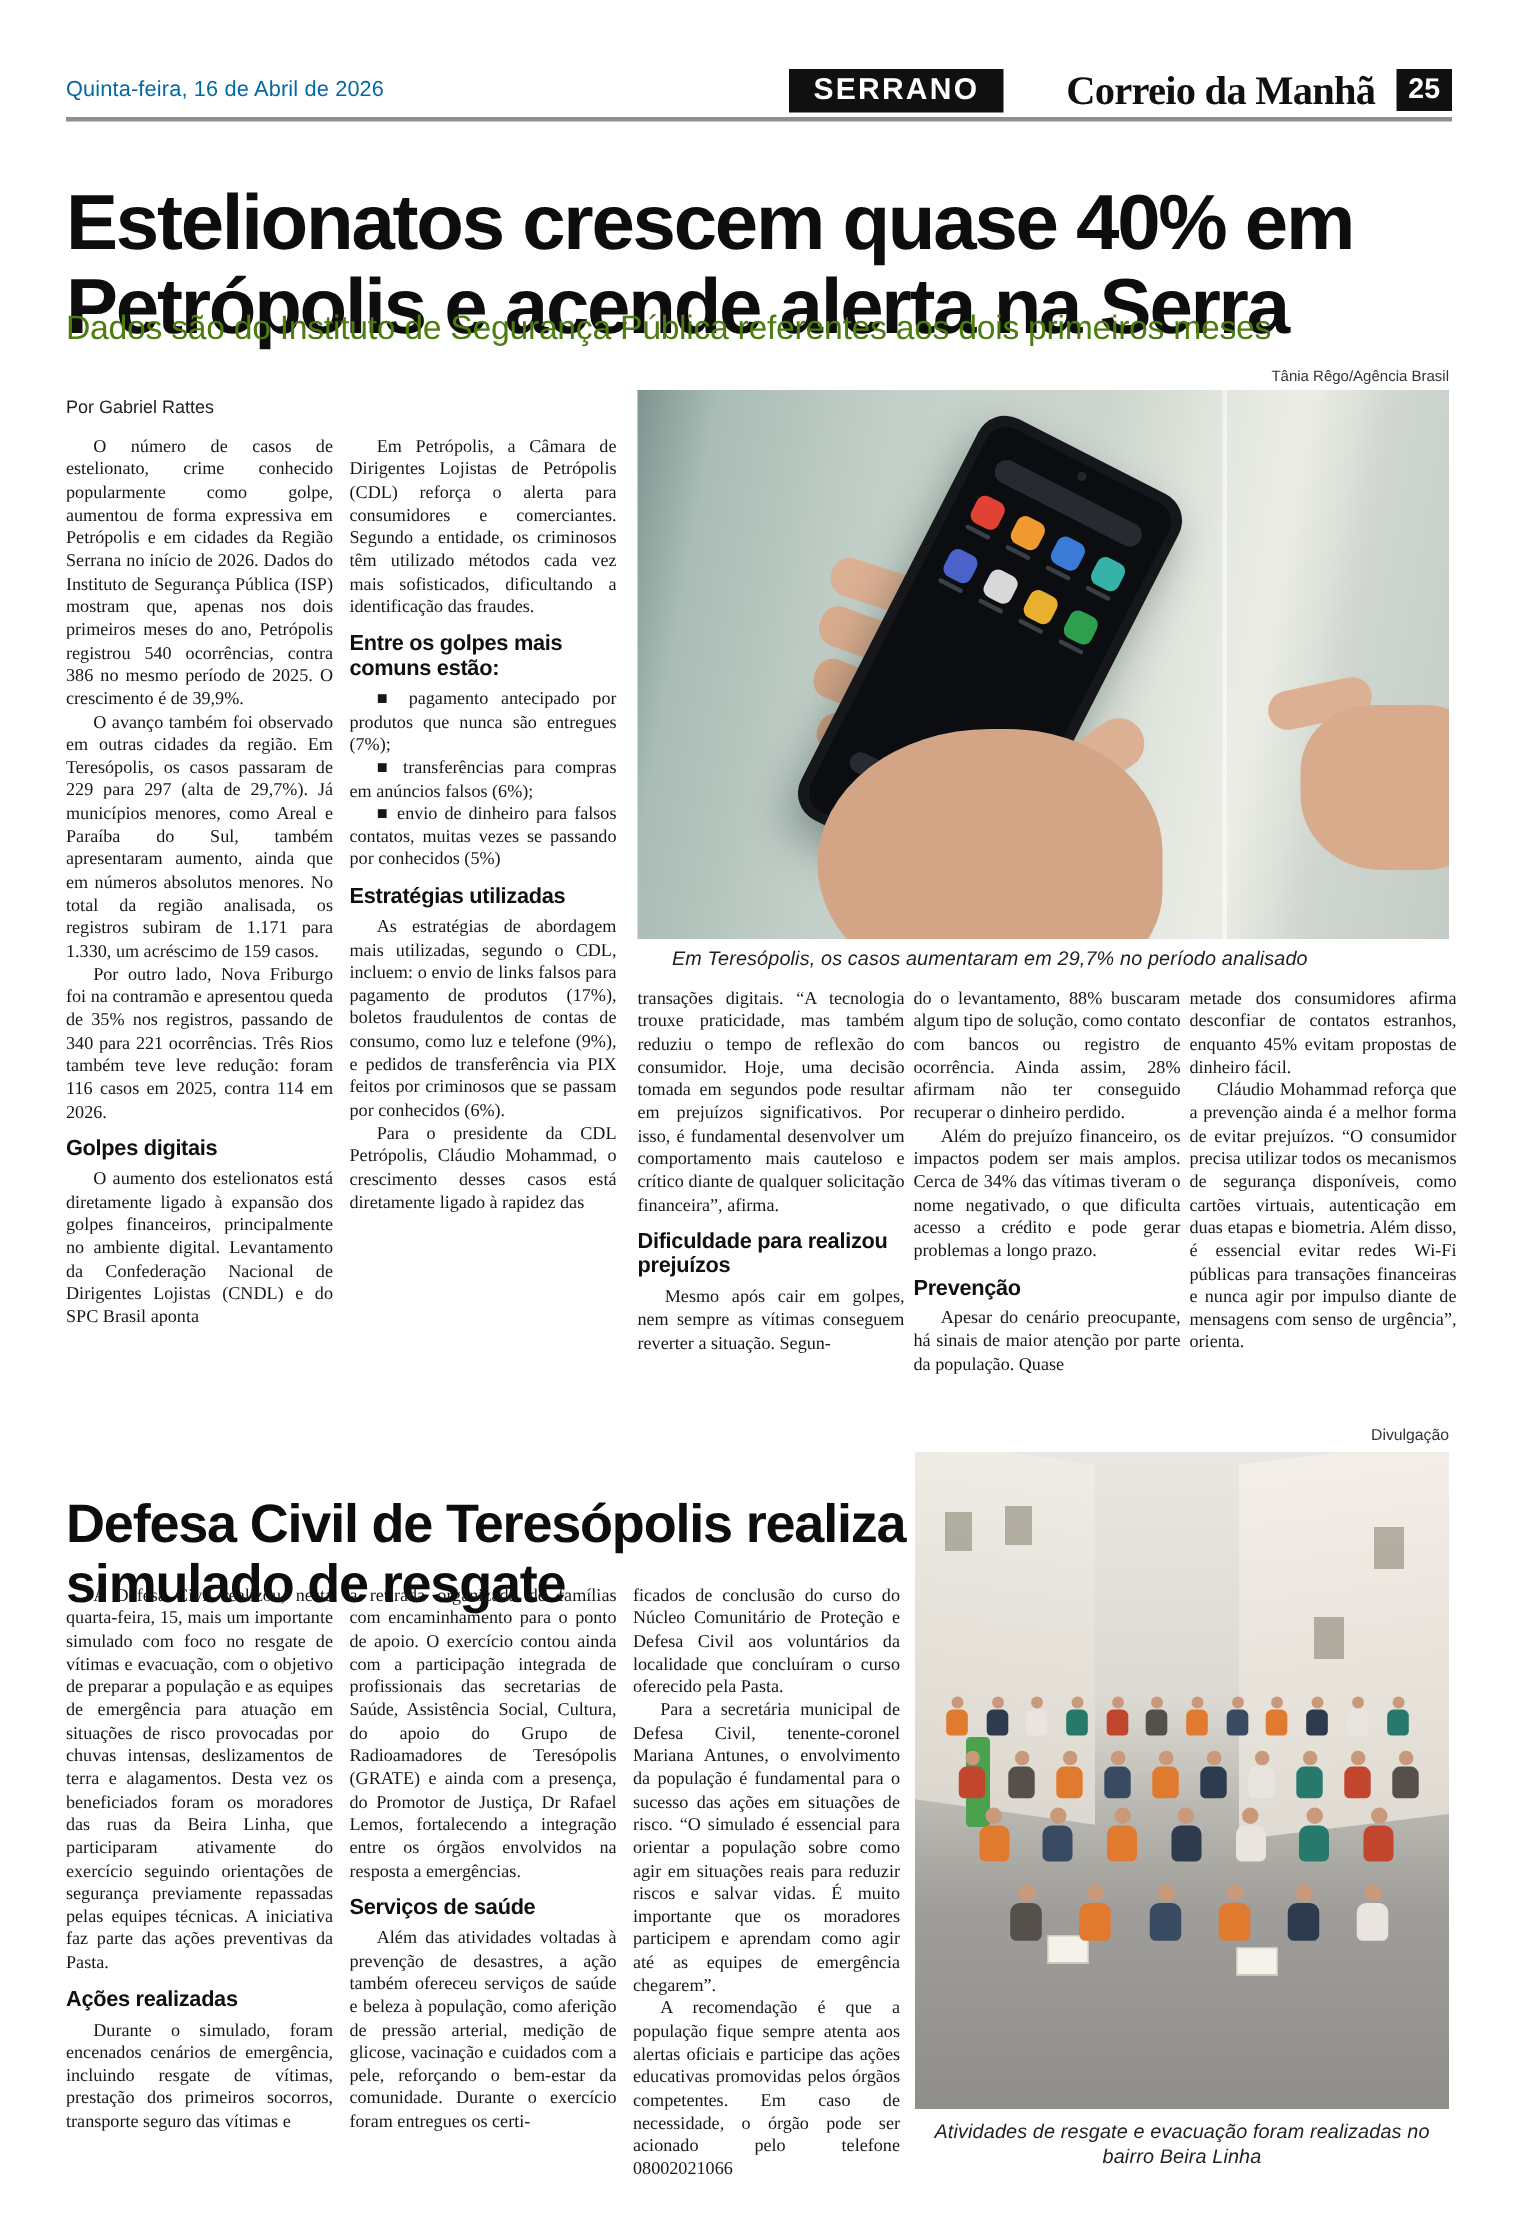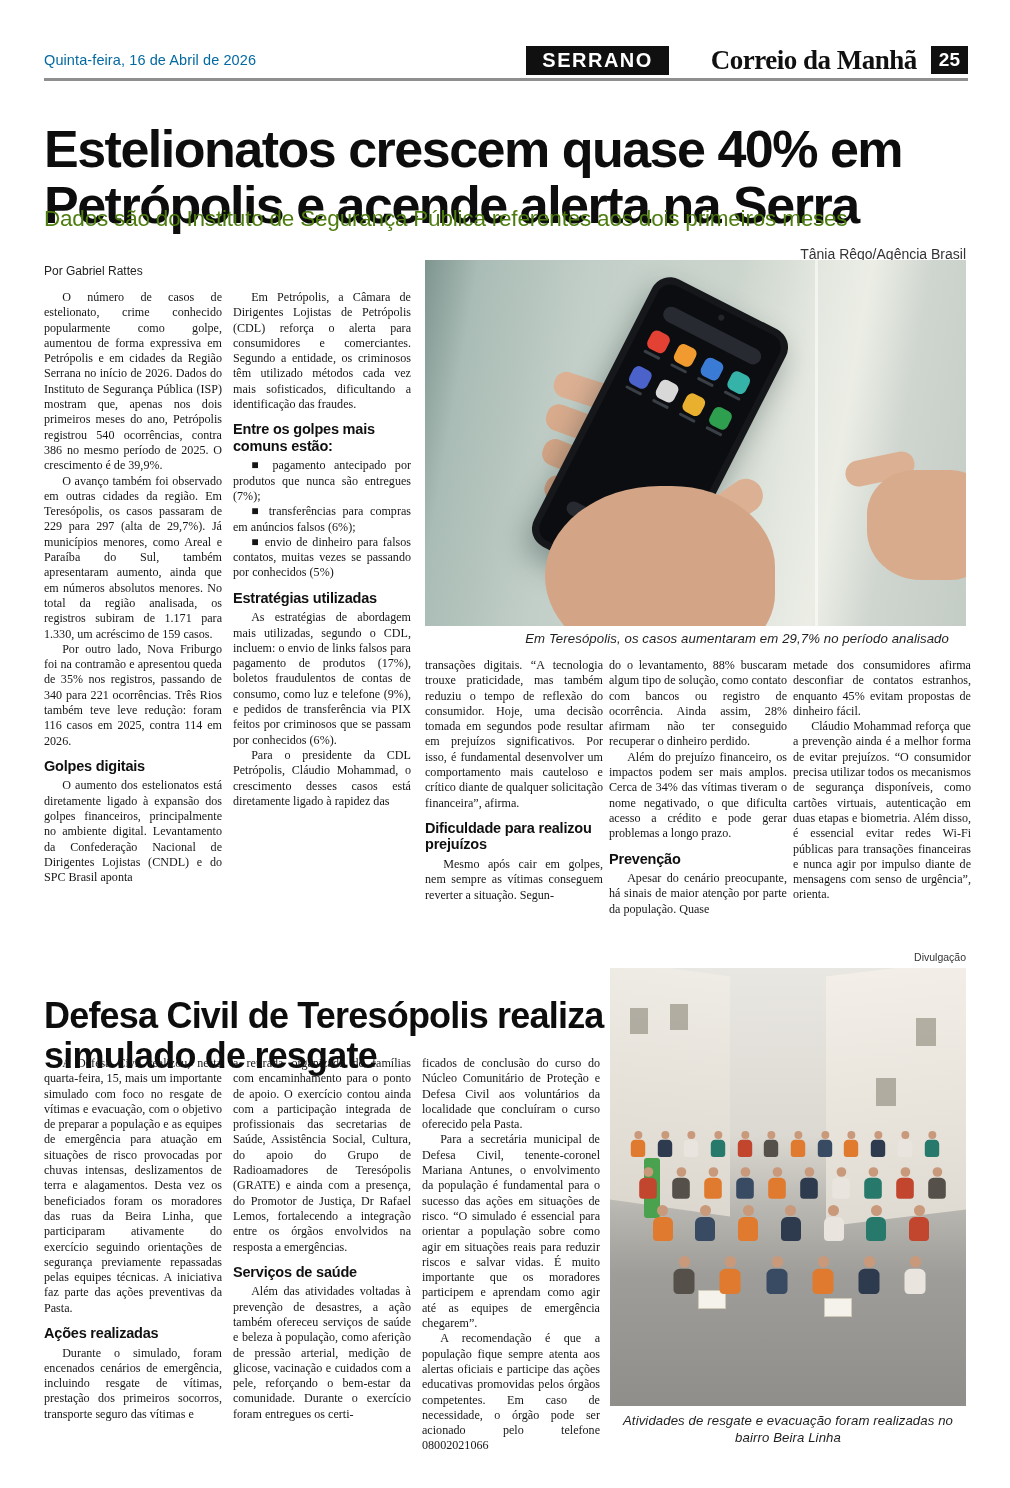--- a/index.html
+++ b/index.html
@@ -13,21 +13,21 @@
   .badge-black{background:#101010;color:#fff;font-weight:700;}
   .section-badge{font-size:20px;letter-spacing:1.5px;padding:3px 16px;}
   .masthead{font-family:"Liberation Serif",serif;font-weight:700;font-size:27px;letter-spacing:-.5px;color:#101010;margin-left:28px;}
   .page-badge{font-size:19px;padding:3px 8px;}
   .hdr-rule{position:absolute;top:78px;left:44px;right:42px;height:3px;background:#8f8f8f;}
 
   
   .headline1{position:absolute;top:86px;left:44px;width:930px;font-size:52px;line-height:56px;
              font-weight:700;letter-spacing:-1.5px;color:#0d0d0d;}
   .subhead1{position:absolute;top:206px;left:44px;width:930px;font-size:22.5px;color:#4d7c0f;letter-spacing:-.2px;}
-  .credit1{position:absolute;top:246px;right:44px;font-size:14px;color:#333;}
+  .credit1{position:absolute;top:246px;right:44px;font-size:10px;color:#333;}
   .byline1{position:absolute;top:264px;left:44px;font-size:12px;color:#222;}
 
   
   .col{position:absolute;width:178px;overflow:hidden;}
   .body-p{font-family:"Liberation Serif",serif;font-size:12.1px;line-height:15.3px;text-align:justify;
           margin:0;text-indent:1.5em;color:#161616;hyphens:auto;-webkit-hyphens:auto;}
   .body-p.ni{text-indent:0;}
   .sec-head{font-family:Liberation Sans, sans-serif;font-weight:700;font-size:14.5px;line-height:16.5px;
             margin:9px 0 4px 0;color:#101010;letter-spacing:-.2px;}
 
@@ -50,21 +50,21 @@
   .palm{bottom:-40px;left:120px;width:230px;height:180px;border-radius:50% 45% 40% 50%;background:#d3a586;}
   .finger{border-radius:12px;}
   .f1{top:118px;left:128px;width:64px;height:26px;transform:rotate(18deg);background:#dcb093;}
   .f2{top:152px;left:120px;width:70px;height:27px;transform:rotate(20deg);background:#d8ab8d;}
   .f3{top:188px;left:116px;width:72px;height:27px;transform:rotate(22deg);background:#d3a586;}
   .f4{top:224px;left:118px;width:66px;height:26px;transform:rotate(24deg);background:#cf9f80;}
   .thumb{top:232px;left:262px;width:80px;height:34px;border-radius:17px;transform:rotate(-35deg);background:#dcb093;}
   .point-hand{top:210px;left:442px;width:120px;height:110px;border-radius:40% 30% 30% 45%;background:#d8ab8d;}
   .point-finger{top:196px;left:420px;width:70px;height:26px;border-radius:13px;transform:rotate(-12deg);background:#dcb093;}
   .caption{font-style:italic;font-size:13.2px;color:#1f1f1f;letter-spacing:.1px;}
-  .caption1{position:absolute;top:631px;left:408px;width:541px;text-align:right;}
+  .caption1{position:absolute;top:631px;left:448px;width:541px;text-align:left;}
 
   
   .headline2{position:absolute;top:966px;left:44px;width:575px;font-size:36px;line-height:40px;
              font-weight:700;letter-spacing:-.8px;color:#0d0d0d;}
   .credit2{position:absolute;top:951px;right:44px;font-size:10.5px;color:#333;}
 
   .photo2{position:absolute;top:968px;left:610px;width:356px;height:438px;overflow:hidden;
           background:linear-gradient(180deg,#e9e7e2 0%,#dcd9d2 38%,#b8b6b0 55%,#9e9d99 70%,#8f8e8a 100%);}
   .bldg{position:absolute;background:#efece5;}
   .bldg-l{top:0;left:0;width:120px;height:240px;transform:skewY(8deg);background:linear-gradient(180deg,#efece5,#ddd8cf);}

